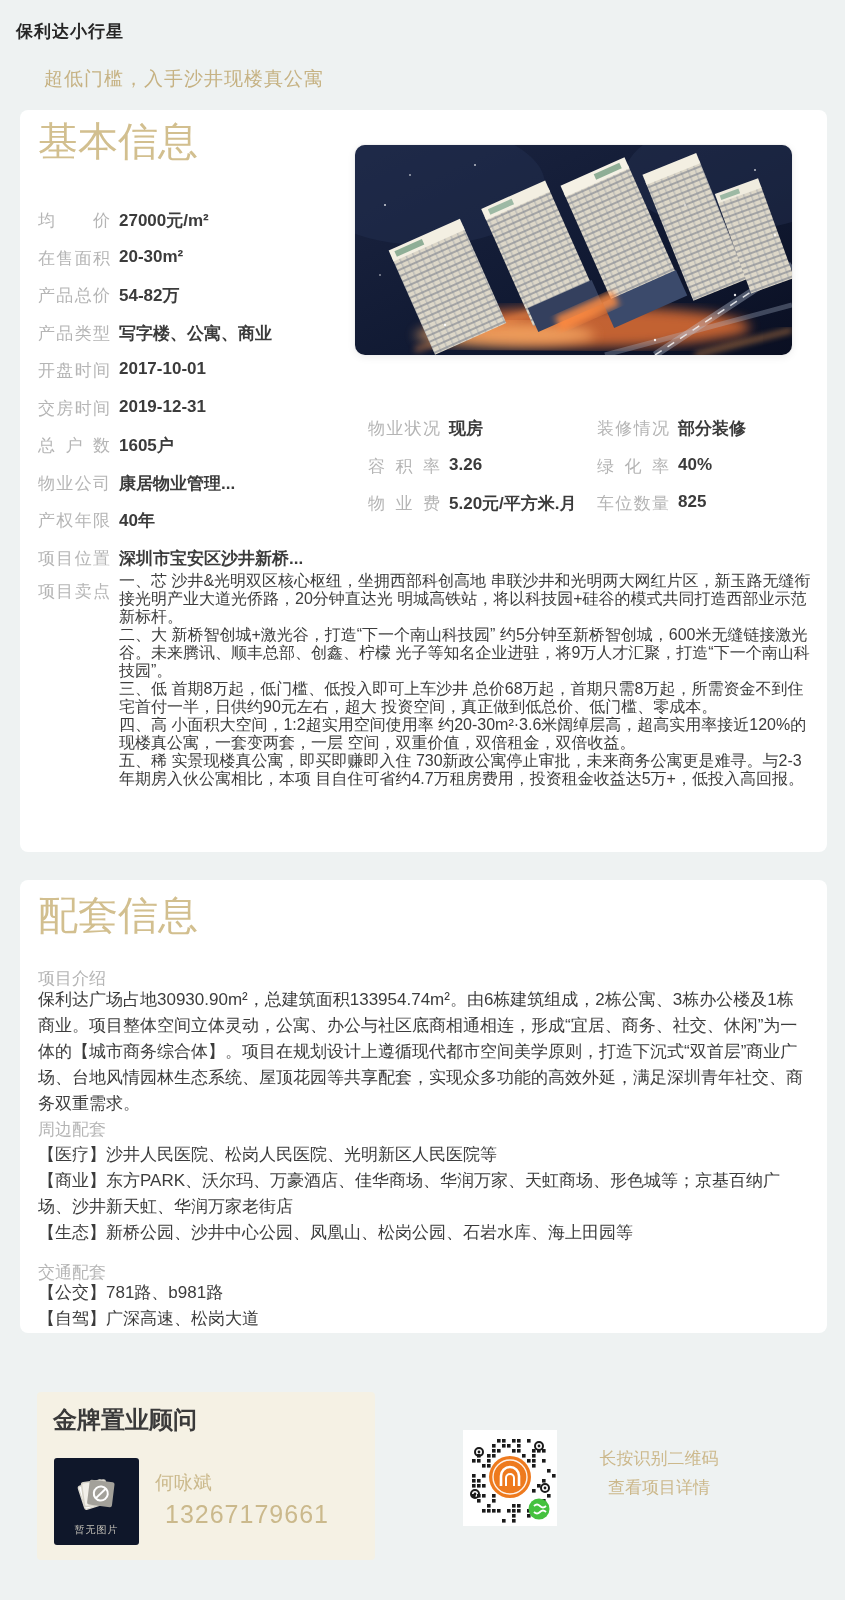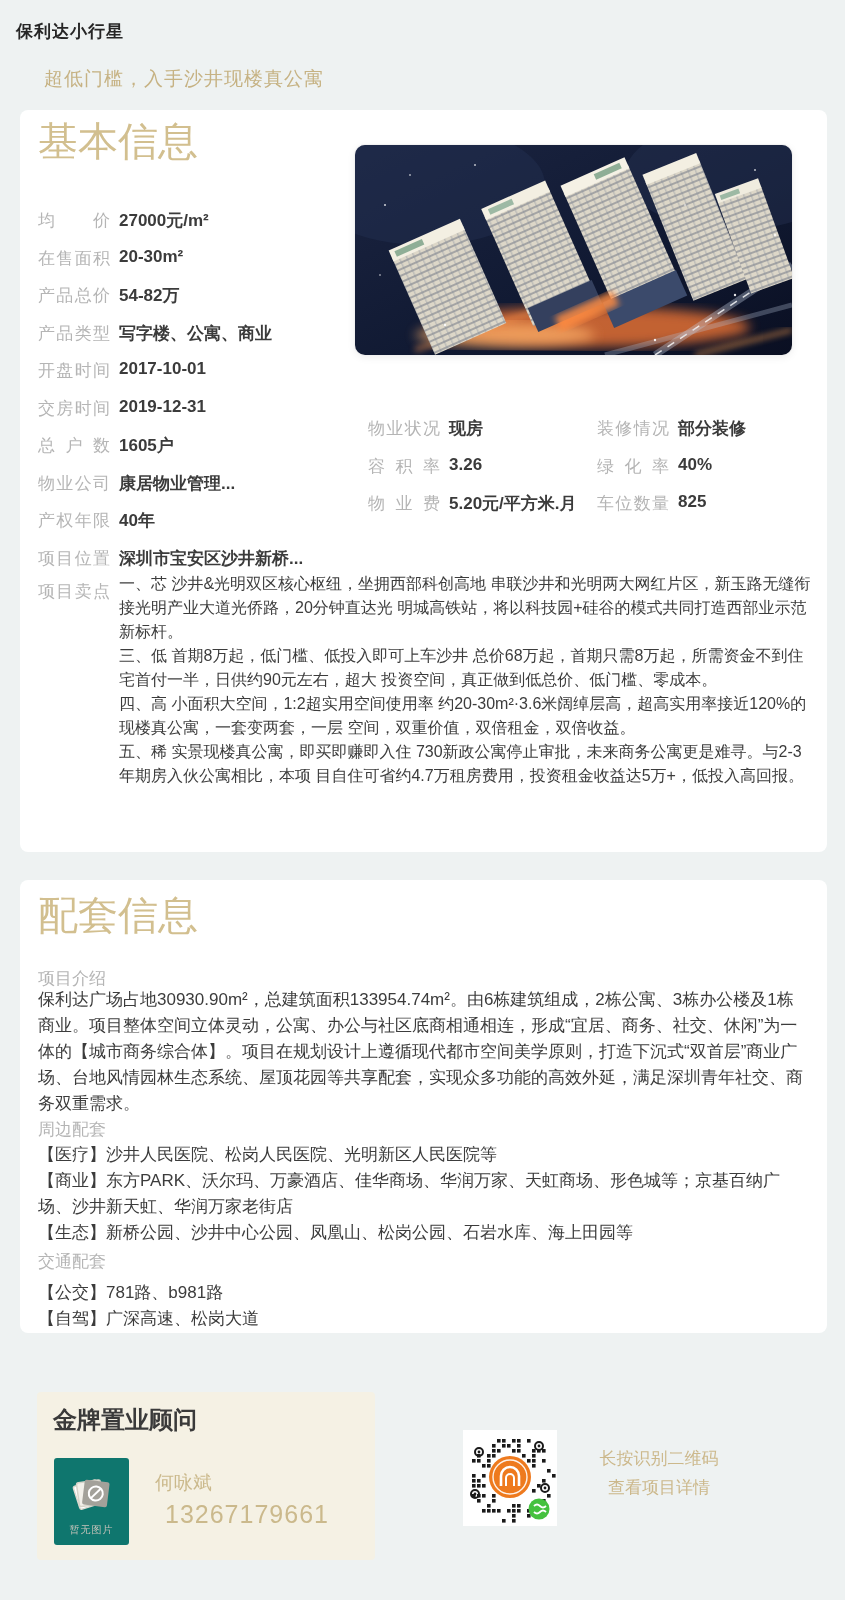--- a/index.html
+++ b/index.html
@@ -23,33 +23,33 @@
   .kv{display:flex;align-items:flex-start;height:37.5px;}
   .k{flex:none;width:72px;margin-right:9px;font-size:17px;color:#b5b5b5;
      text-align:justify;text-align-last:justify;}
   .v{font-size:17px;color:#3b3b3b;font-weight:600;white-space:nowrap;}
   
   .hero{position:absolute;left:335px;top:35px;width:437px;height:210px;border-radius:10px;
         overflow:hidden;box-shadow:0 0 0 1px #f1f1f1, 0 2px 8px rgba(0,0,0,.08);}
   
   .sell-label{position:absolute;left:18px;top:470px;width:72px;font-size:17px;color:#b5b5b5;
               text-align:justify;text-align-last:justify;}
-  .sell-text{position:absolute;left:99px;top:462px;width:692px;font-size:16px;line-height:24px;
+  .sell-text{position:absolute;left:99px;top:462px;width:692px;font-size:16px;line-height:18px;
              color:#3c3c3c;font-weight:500;}
   .sell-text p{margin:0;}
   
   .sub-label{position:absolute;left:18px;font-size:17px;color:#b5b5b5;}
   .body-text{position:absolute;left:18px;width:772px;font-size:17px;line-height:26px;
              color:#3c3c3c;font-weight:500;}
   .body-text p{margin:0;}
   
   .consult-card{position:absolute;left:37px;top:1392px;width:338px;height:168px;
                 background:#f5f1e4;border-radius:4px;}
   .consult-title{position:absolute;left:16px;top:12px;font-size:24px;font-weight:600;color:#3a3a3a;}
-  .noimg-box{position:absolute;left:17px;top:66px;width:75px;height:87px;background:#0f766e;
+  .noimg-box{position:absolute;left:17px;top:66px;width:85px;height:87px;background:#0f172a;
              border-radius:3px;text-align:center;}
   .noimg-cap{position:absolute;left:0;right:0;bottom:8px;font-size:10px;color:#c6c3ba;letter-spacing:1px;}
   .agent-name{position:absolute;left:118px;top:78px;font-size:19px;color:#cbb98c;}
   .agent-phone{position:absolute;left:128px;top:108px;font-size:25px;color:#cbb98c;letter-spacing:1px;}
   .qr-box{position:absolute;left:463px;top:1430px;width:94px;height:96px;background:#ffffff;}
   .qr-tip{position:absolute;left:556px;top:1444px;width:206px;text-align:center;
           font-size:17px;line-height:29px;color:#ccb88b;}
 </style>
 </head>
 <body>
@@ -207,20 +207,21 @@
       </li>
     <li class="kv">
         <span class="k">车位数量</span>
         <span class="v">825</span>
       </li>
   </ul>
 
   <span class="sell-label">项目卖点</span>
   <div class="sell-text">
     <p>一、芯 沙井&amp;光明双区核心枢纽，坐拥西部科创高地 串联沙井和光明两大网红片区，新玉路无缝衔接光明产业大道光侨路，20分钟直达光 明城高铁站，将以科技园+硅谷的模式共同打造西部业示范新标杆。</p>
+    <p>二、大 新桥智创城+激光谷，打造“下一个南山科技园” 约5分钟至新桥智创城，600米无缝链接激光谷。未来腾讯、顺丰总部、创鑫、柠檬 光子等知名企业进驻，将9万人才汇聚，打造“下一个南山科技园”。</p>
     <p>三、低 首期8万起，低门槛、低投入即可上车沙井 总价68万起，首期只需8万起，所需资金不到住宅首付一半，日供约90元左右，超大 投资空间，真正做到低总价、低门槛、零成本。</p>
     <p>四、高 小面积大空间，1:2超实用空间使用率 约20-30m²·3.6米阔绰层高，超高实用率接近120%的现楼真公寓，一套变两套，一层 空间，双重价值，双倍租金，双倍收益。</p>
     <p>五、稀 实景现楼真公寓，即买即赚即入住 730新政公寓停止审批，未来商务公寓更是难寻。与2-3年期房入伙公寓相比，本项 目自住可省约4.7万租房费用，投资租金收益达5万+，低投入高回报。</p>
   </div>
 </section>
 
 <section class="card" id="card-amen">
   <h1 class="sec-title" style="top:8px;margin:0;">配套信息</h1>
 
   <span class="sub-label" style="top:87px;">项目介绍</span>
@@ -228,21 +229,21 @@
     <p>保利达广场占地30930.90m²，总建筑面积133954.74m²。由6栋建筑组成，2栋公寓、3栋办公楼及1栋商业。项目整体空间立体灵动，公寓、办公与社区底商相通相连，形成“宜居、商务、社交、休闲”为一体的【城市商务综合体】。项目在规划设计上遵循现代都市空间美学原则，打造下沉式“双首层”商业广场、台地风情园林生态系统、屋顶花园等共享配套，实现众多功能的高效外延，满足深圳青年社交、商务双重需求。</p>
   </div>
 
   <span class="sub-label" style="top:238px;">周边配套</span>
   <div class="body-text" style="top:262px;">
     <p>【医疗】沙井人民医院、松岗人民医院、光明新区人民医院等</p>
     <p>【商业】东方PARK、沃尔玛、万豪酒店、佳华商场、华润万家、天虹商场、形色城等；京基百纳广场、沙井新天虹、华润万家老街店</p>
     <p>【生态】新桥公园、沙井中心公园、凤凰山、松岗公园、石岩水库、海上田园等</p>
   </div>
 
-  <span class="sub-label" style="top:370px;text-align:right;">交通配套</span>
+  <span class="sub-label" style="top:381px;text-align:right;">交通配套</span>
   <div class="body-text" style="top:400px;">
     <p>【公交】781路、b981路</p>
     <p>【自驾】广深高速、松岗大道</p>
   </div>
 </section>
 
 <div class="consult-card">
   <h2 class="consult-title" style="margin:0;">金牌置业顾问</h2>
   <div class="noimg-box">
     <svg width="48" height="48" viewBox="0 0 48 48" style="margin-top:12px;">

